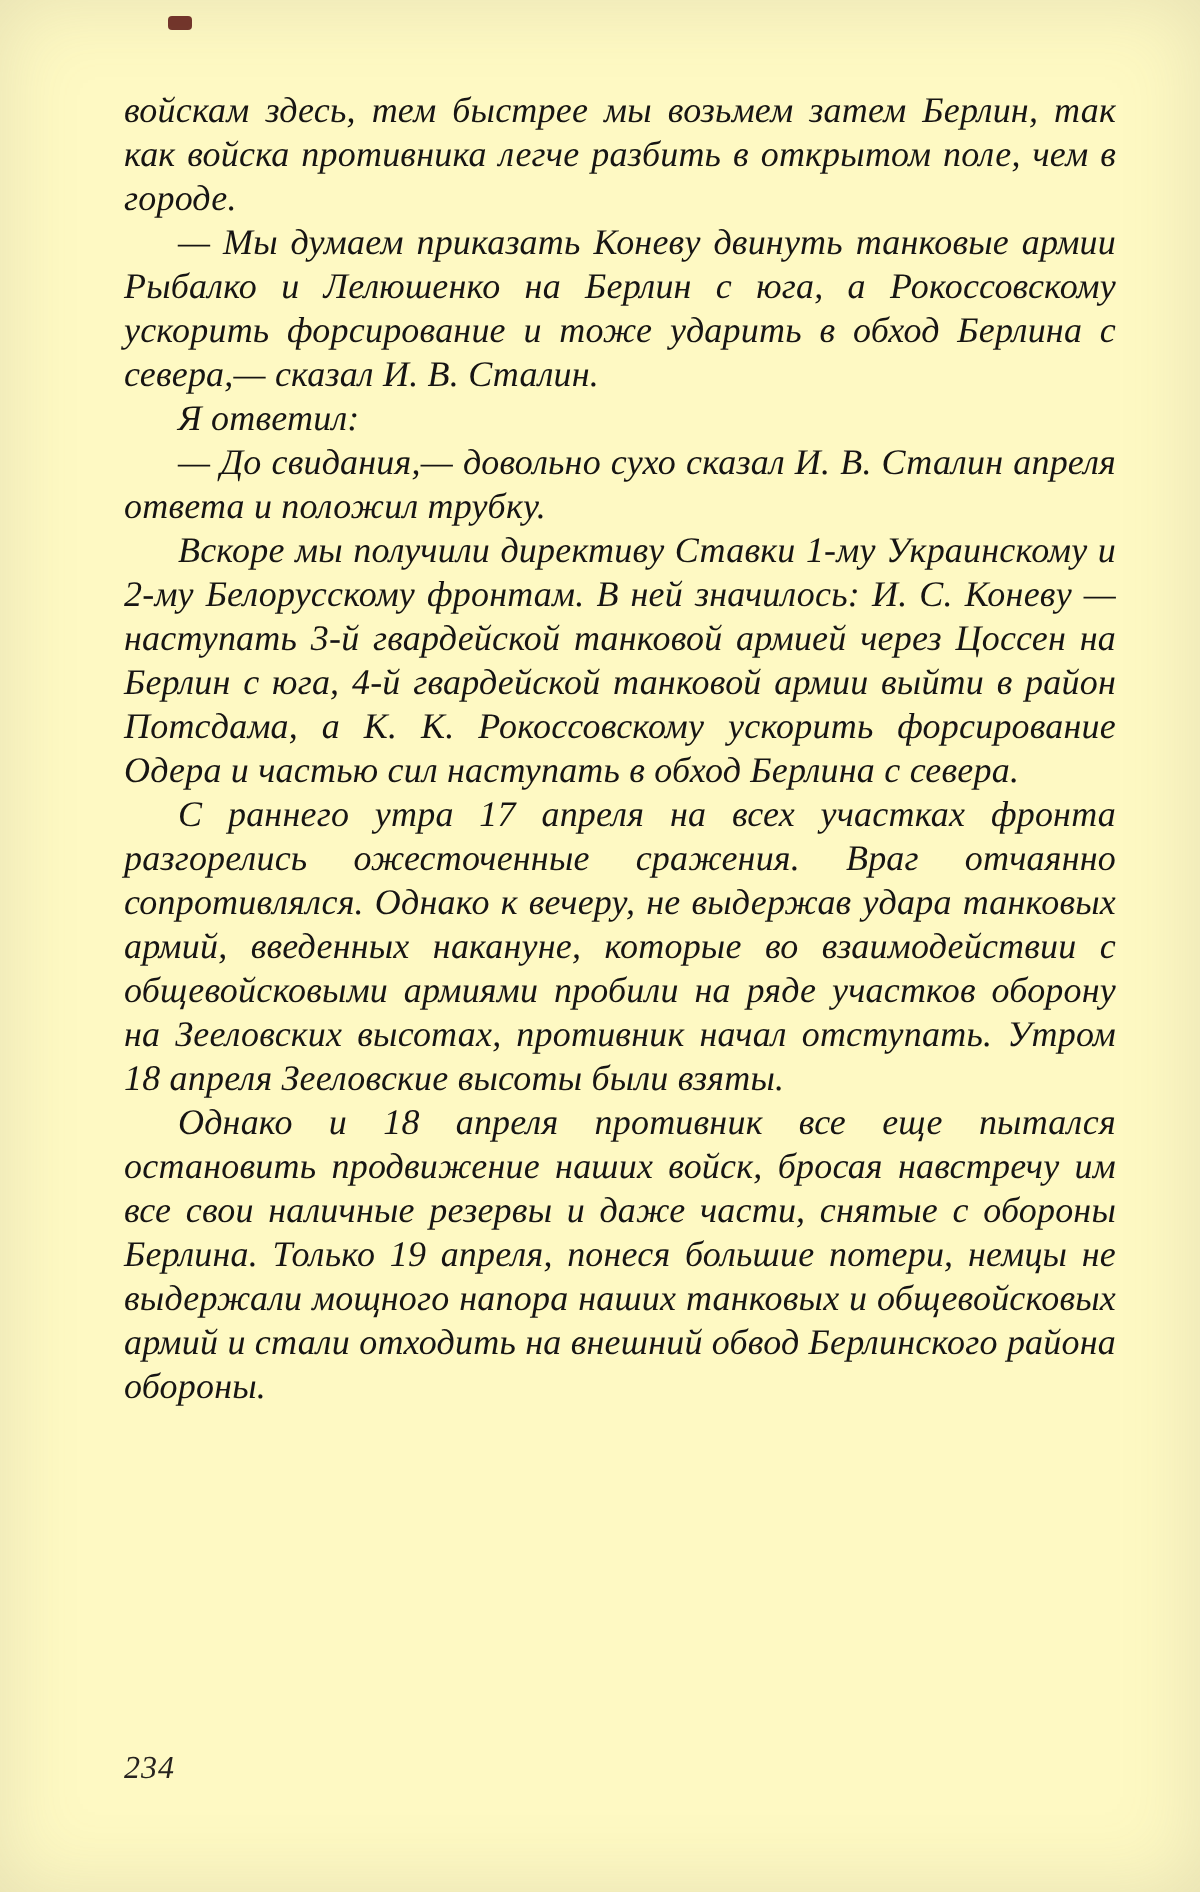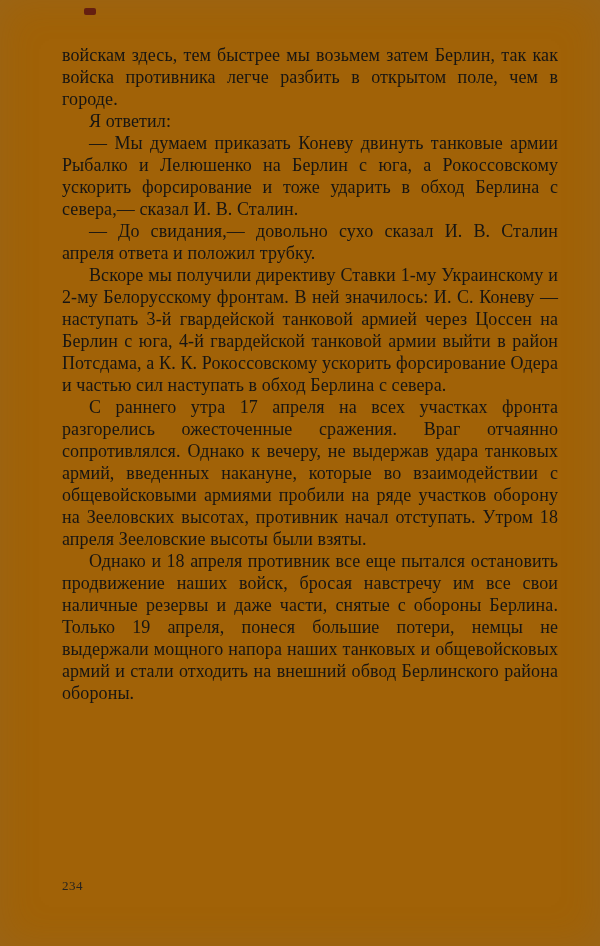--- a/index.html
+++ b/index.html
@@ -5,25 +5,26 @@
   html, body {
     margin: 0;
     padding: 0;
     background: #d8d6d1;
   }
   .scan-page {
     position: relative;
     width: 600px;
     height: 946px;
     margin: 0 auto;
-    background: #a16207;
+    background: #fef9c3;
     color: #171513;
     font-family: "Liberation Serif", "DejaVu Serif", serif;
     overflow: hidden;
     box-shadow: inset 0 0 40px rgba(120,115,105,0.18);
+    font-style: italic;
   }
   .scan-artifact {
     position: absolute;
     top: 8px;
     left: 84px;
     width: 12px;
     height: 7px;
     background: #5a1412;
     border-radius: 2px;
     opacity: 0.85;
@@ -42,36 +43,36 @@
     margin: 0;
     padding: 0;
   }
   .text-block p.indent {
     text-indent: 27px;
   }
   .page-number {
     position: absolute;
     left: 62px;
     bottom: 52px;
-    font-size: 13px;
+    font-size: 16px;
     letter-spacing: 0.5px;
     color: #26231f;
   }
 </style>
 </head>
 <body>
 
 <div class="scan-page">
 
   <div class="scan-artifact"></div>
 
   <div class="text-block">
     <p>войскам здесь, тем быстрее мы возьмем затем Берлин, так как войска противника легче разбить в открытом поле, чем в городе.</p>
+    <p class="indent">— Мы думаем приказать Коневу двинуть танковые армии Рыбалко и Лелюшенко на Берлин с юга, а Рокоссовскому ускорить форсирование и тоже ударить в обход Берлина с севера,— сказал И. В. Сталин.</p>
     <p class="indent">Я ответил:</p>
-    <p class="indent">— Мы думаем приказать Коневу двинуть танковые армии Рыбалко и Лелюшенко на Берлин с юга, а Рокоссовскому ускорить форсирование и тоже ударить в обход Берлина с севера,— сказал И. В. Сталин.</p>
     <p class="indent">— До свидания,— довольно сухо сказал И. В. Сталин апреля ответа и положил трубку.</p>
     <p class="indent">Вскоре мы получили директиву Ставки 1-му Украинскому и 2-му Белорусскому фронтам. В ней значилось: И. С. Коневу — наступать 3-й гвардейской танковой армией через Цоссен на Берлин с юга, 4-й гвардейской танковой армии выйти в район Потсдама, а К. К. Рокоссовскому ускорить форсирование Одера и частью сил наступать в обход Берлина с севера.</p>
     <p class="indent">С раннего утра 17 апреля на всех участках фронта разгорелись ожесточенные сражения. Враг отчаянно сопротивлялся. Однако к вечеру, не выдержав удара танковых армий, введенных накануне, которые во взаимодействии с общевойсковыми армиями пробили на ряде участков оборону на Зееловских высотах, противник начал отступать. Утром 18 апреля Зееловские высоты были взяты.</p>
     <p class="indent">Однако и 18 апреля противник все еще пытался остановить продвижение наших войск, бросая навстречу им все свои наличные резервы и даже части, снятые с обороны Берлина. Только 19 апреля, понеся большие потери, немцы не выдержали мощного напора наших танковых и общевойсковых армий и стали отходить на внешний обвод Берлинского района обороны.</p>
   </div>
 
   <div class="page-number">234</div>
 
 </div>
 

